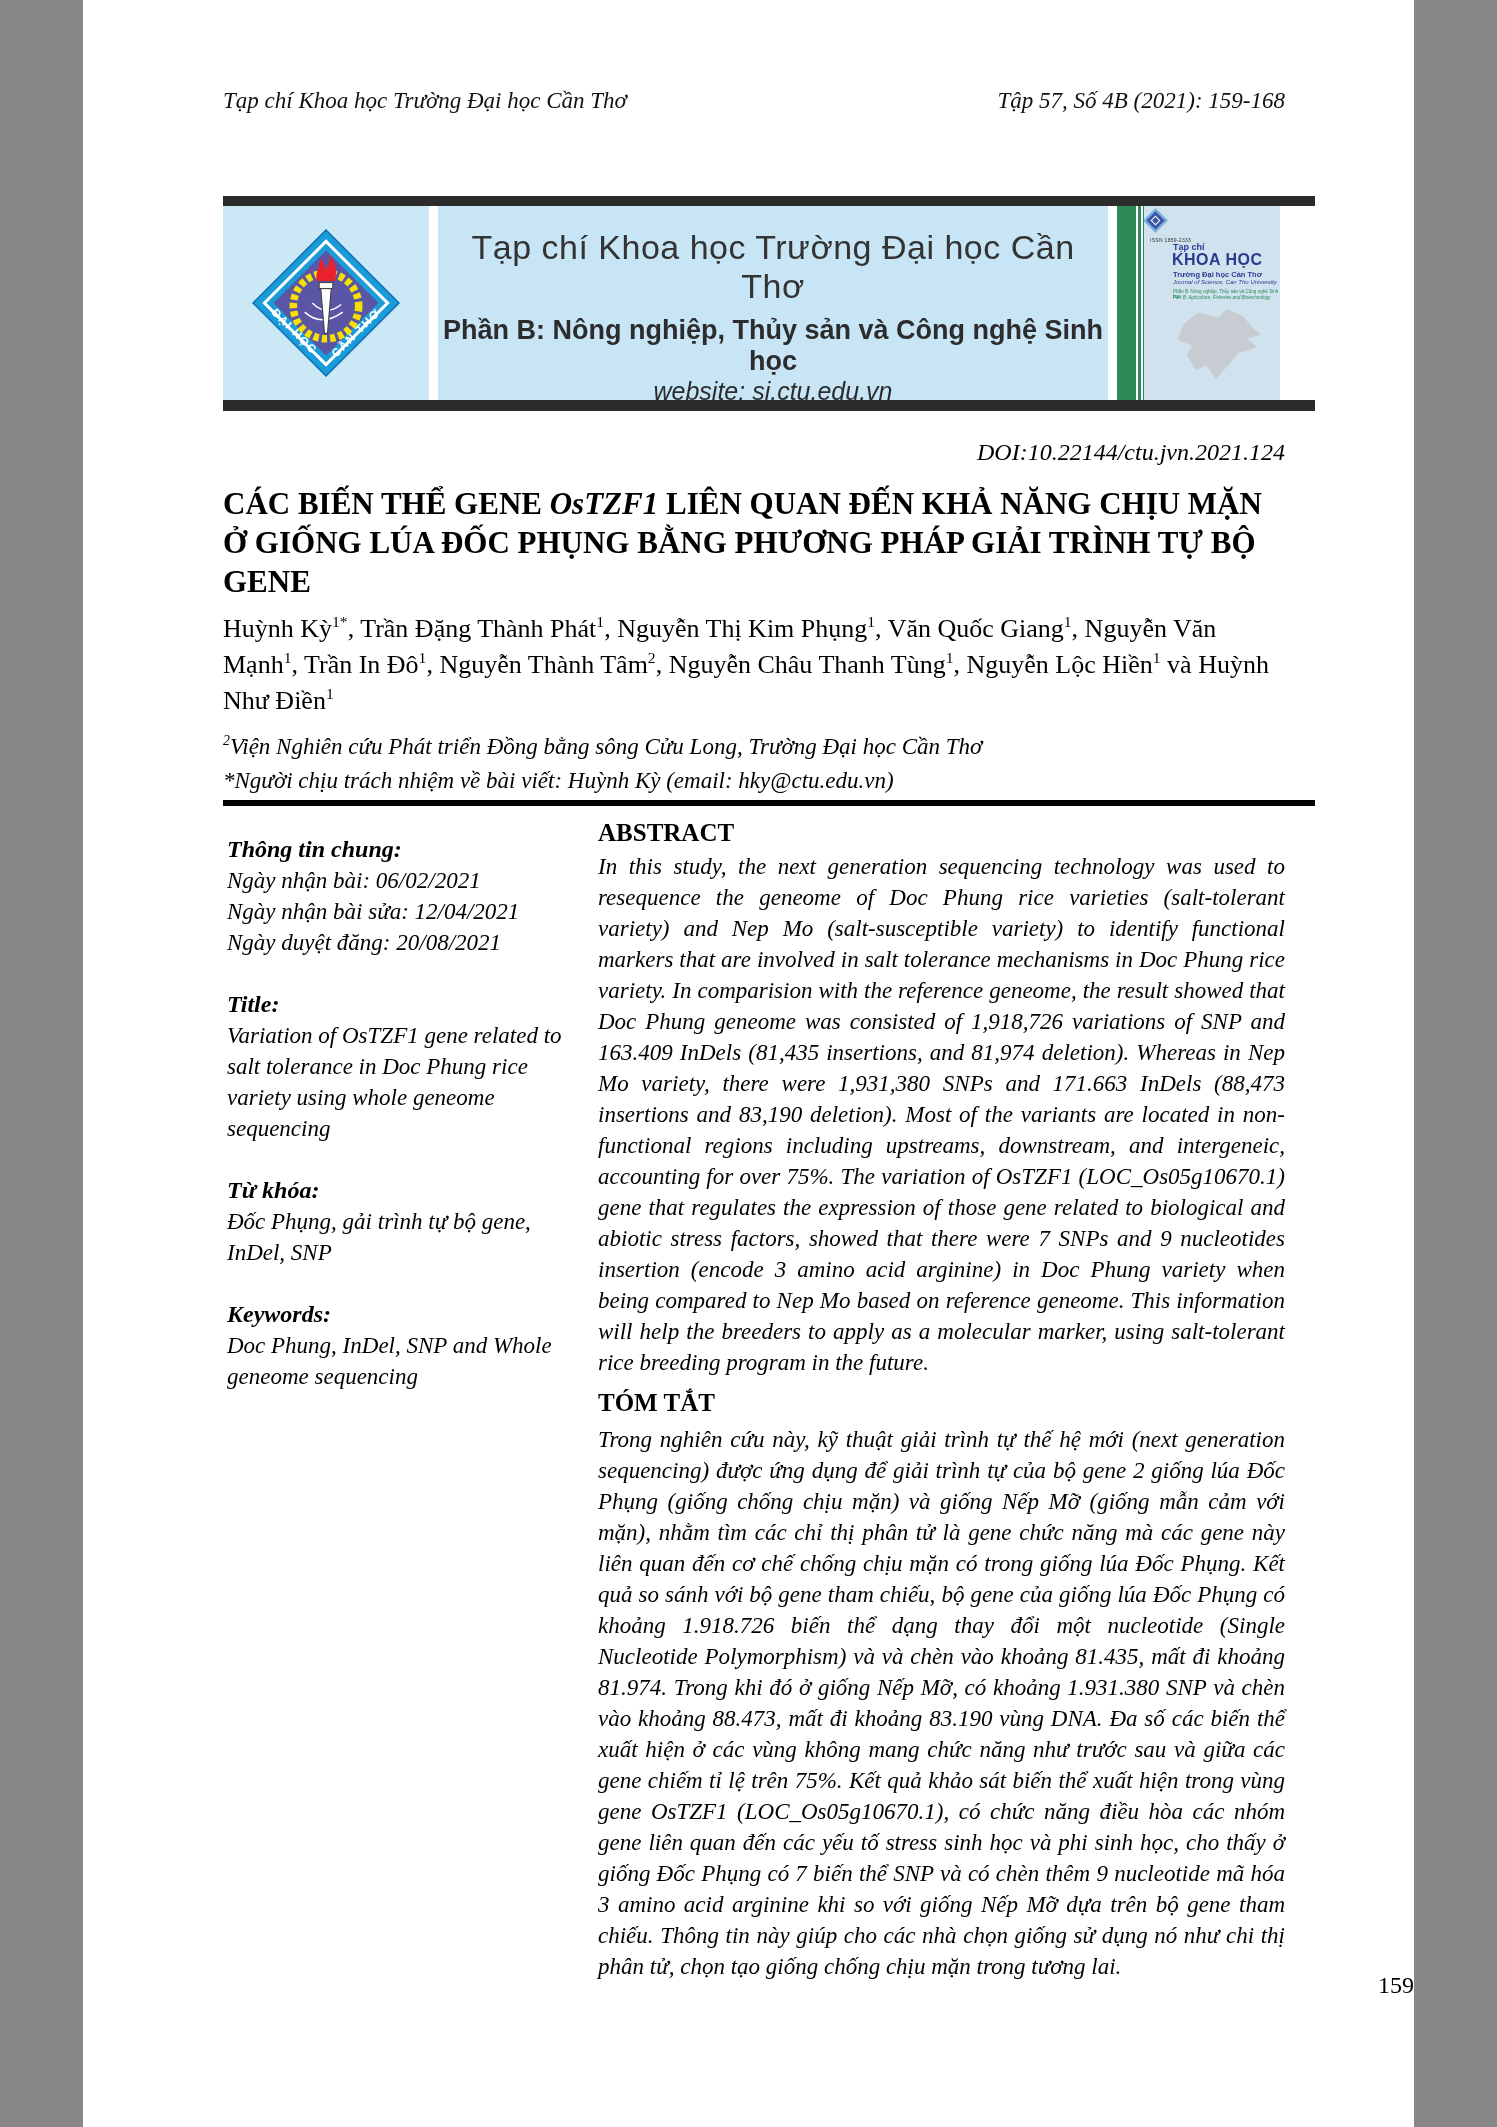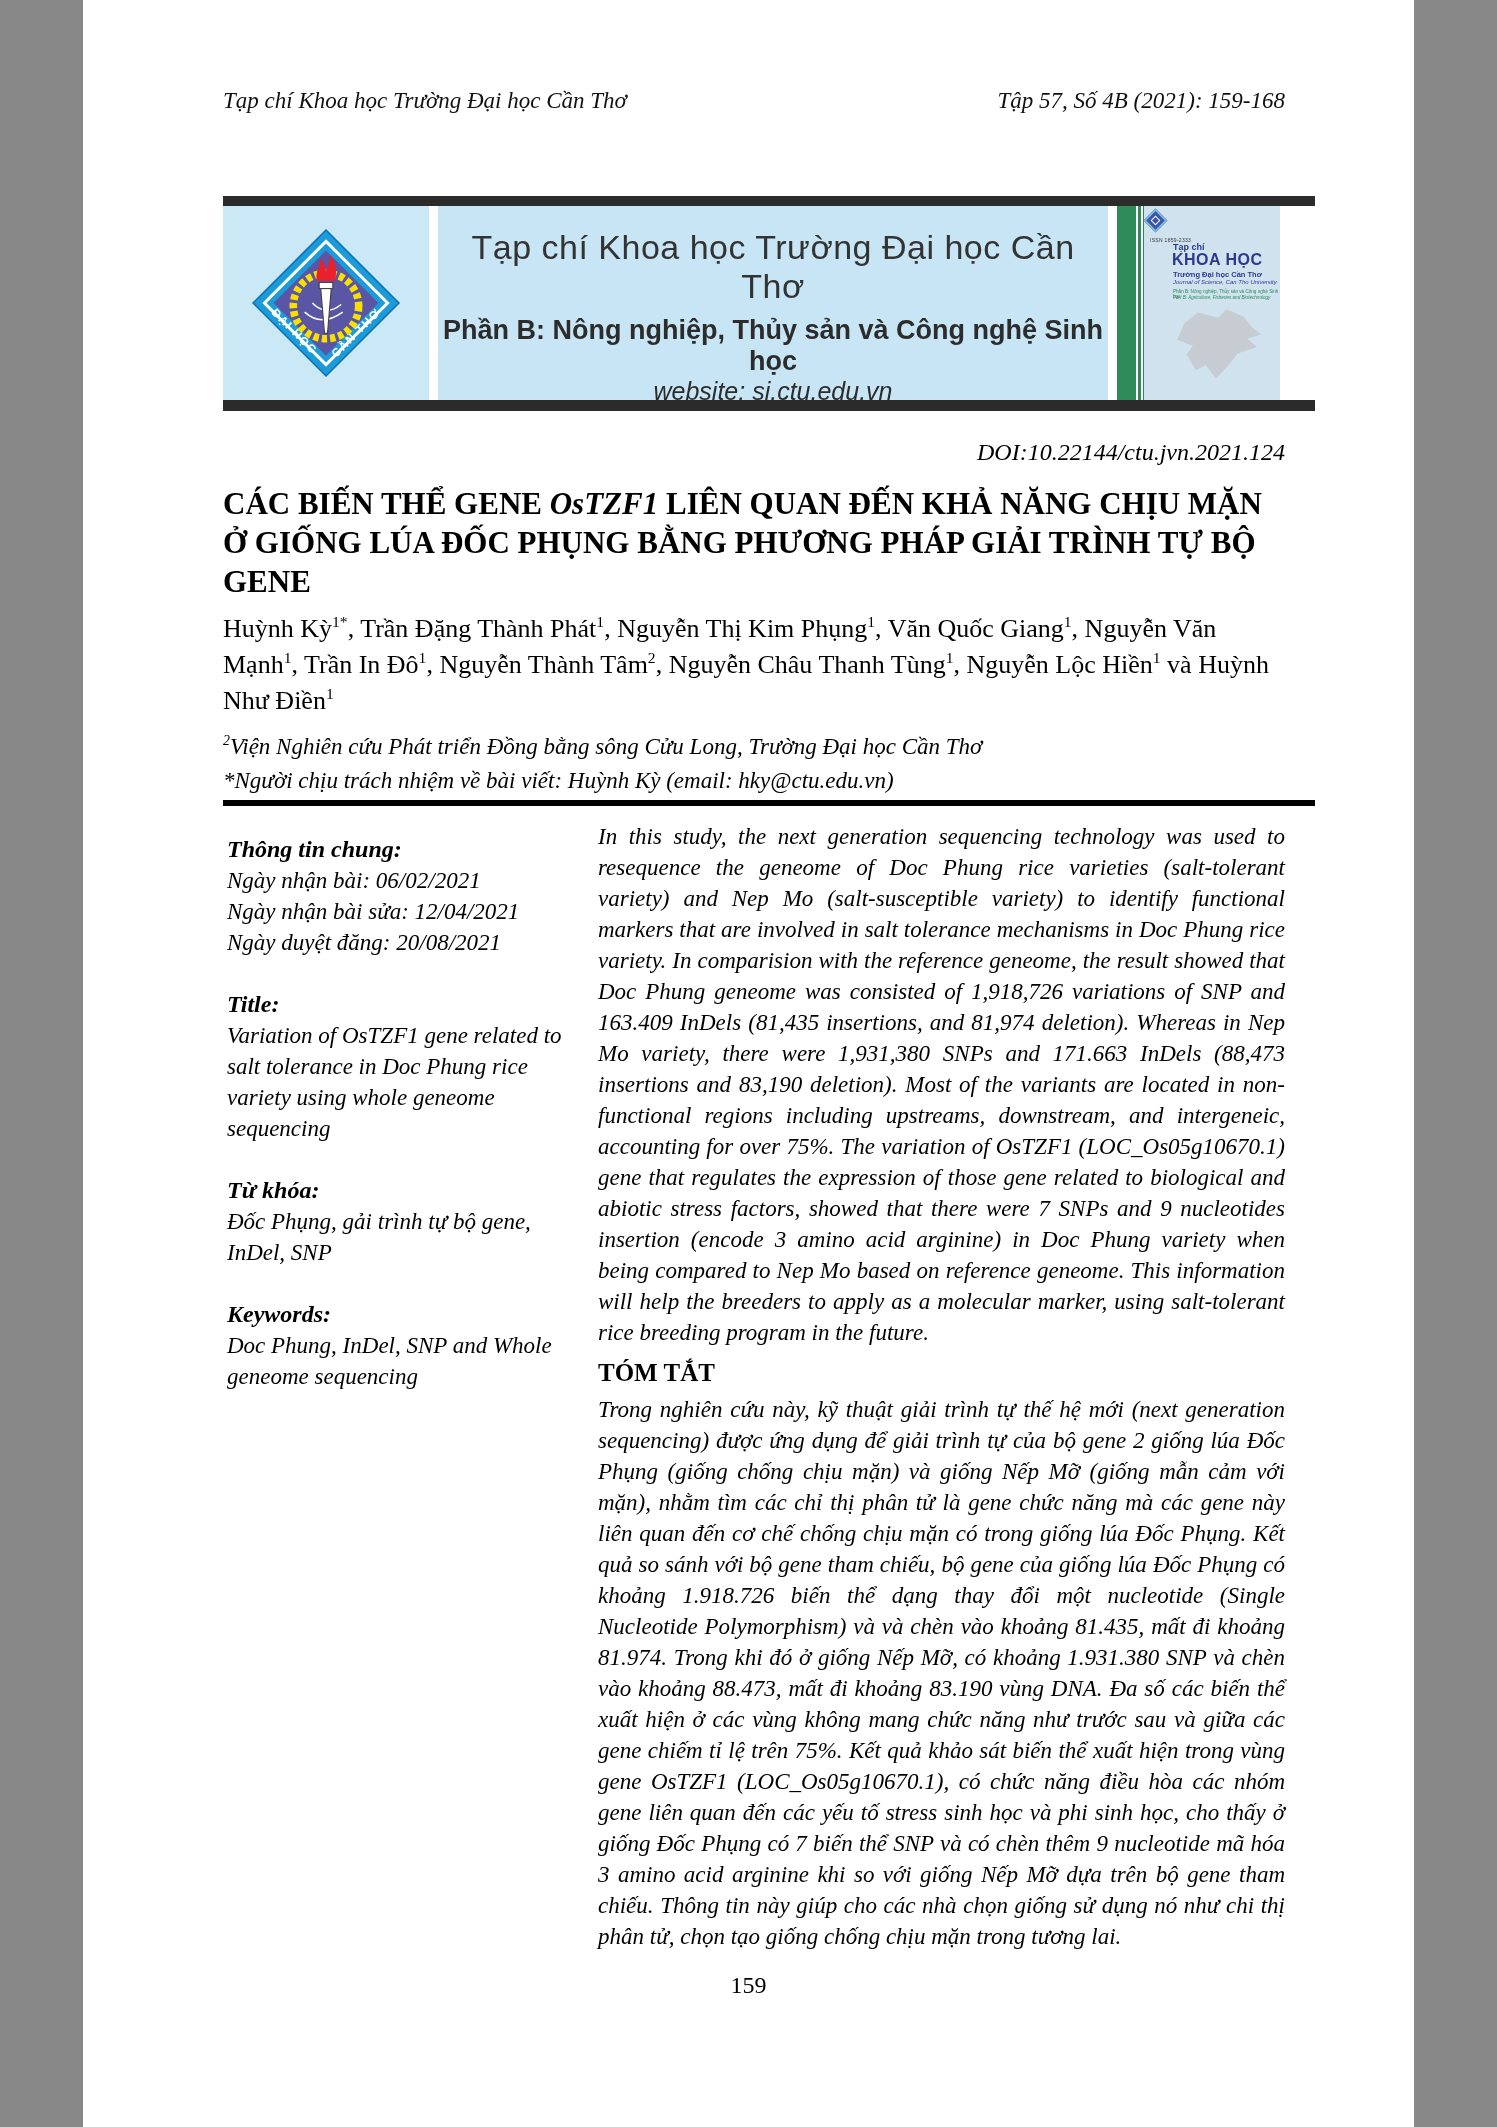--- a/index.html
+++ b/index.html
@@ -57,21 +57,21 @@
   
   .cols { display:flex; margin:12px 129px 8px 140px; }
   .col-left { width:375px; padding:16px 28px 0 4px; font-style:italic; font-size:23px; line-height:31px; }
   .lc-h { font-weight:bold; font-size:24px; }
   .lc-h.spaced { margin-top:31px; }
   .col-right { flex:1; }
   .abs-h { font-weight:bold; font-size:25px; line-height:30px; }
   .abs-body { margin-top:3px; font-style:italic; font-size:23px; line-height:31px; text-align:justify; }
   .abs-h.second { margin-top:10px; }
   .abs-body.vn { margin-top:6px; }
-  .pageno { position:absolute; top:1972px; left:0; width:100%; text-align:center; font-size:24px; }
+  .pageno { position:absolute; top:1972px; left:0; width:100%; text-align:right; font-size:24px; }
 </style>
 </head>
 <body>
 
 <div class="page">
 
   <div class="run-head">
     <span>Tạp chí Khoa học Trường Đại học Cần Thơ</span>
     <span>Tập 57, Số 4B (2021): 159-168</span>
   </div>
@@ -158,20 +158,21 @@
       <div>Variation of OsTZF1 gene related to salt tolerance in Doc Phung rice variety using whole geneome sequencing</div>
 
       <div class="lc-h spaced">Từ khóa:</div>
       <div>Đốc Phụng, gải trình tự bộ gene, InDel, SNP</div>
 
       <div class="lc-h spaced">Keywords:</div>
       <div>Doc Phung, InDel, SNP and Whole geneome sequencing</div>
     </div>
 
     <div class="col-right">
+      <div class="abs-h">ABSTRACT</div>
       <div class="abs-body">In this study, the next generation sequencing technology was used to resequence the geneome of Doc Phung rice varieties (salt-tolerant variety) and Nep Mo (salt-susceptible variety) to identify functional markers that are involved in salt tolerance mechanisms in Doc Phung rice variety. In comparision with the reference geneome, the result showed that Doc Phung geneome was consisted of 1,918,726 variations of SNP and 163.409 InDels (81,435 insertions, and 81,974 deletion). Whereas in Nep Mo variety, there were 1,931,380 SNPs and 171.663 InDels (88,473 insertions and 83,190 deletion). Most of the variants are located in non-functional regions including upstreams, downstream, and intergeneic, accounting for over 75%. The variation of OsTZF1 (LOC_Os05g10670.1) gene that regulates the expression of those gene related to biological and abiotic stress factors, showed that there were 7 SNPs and 9 nucleotides insertion (encode 3 amino acid arginine) in Doc Phung variety when being compared to Nep Mo based on reference geneome. This information will help the breeders to apply as a molecular marker, using salt-tolerant rice breeding program in the future.</div>
       <div class="abs-h second">TÓM TẮT</div>
       <div class="abs-body vn">Trong nghiên cứu này, kỹ thuật giải trình tự thế hệ mới (next generation sequencing) được ứng dụng để giải trình tự của bộ gene 2 giống lúa Đốc Phụng (giống chống chịu mặn) và giống Nếp Mỡ (giống mẫn cảm với mặn), nhằm tìm các chỉ thị phân tử là gene chức năng mà các gene này liên quan đến cơ chế chống chịu mặn có trong giống lúa Đốc Phụng. Kết quả so sánh với bộ gene tham chiếu, bộ gene của giống lúa Đốc Phụng có khoảng 1.918.726 biến thể dạng thay đổi một nucleotide (Single Nucleotide Polymorphism) và và chèn vào khoảng 81.435, mất đi khoảng 81.974. Trong khi đó ở giống Nếp Mỡ, có khoảng 1.931.380 SNP và chèn vào khoảng 88.473, mất đi khoảng 83.190 vùng DNA. Đa số các biến thể xuất hiện ở các vùng không mang chức năng như trước sau và giữa các gene chiếm tỉ lệ trên 75%. Kết quả khảo sát biến thể xuất hiện trong vùng gene OsTZF1 (LOC_Os05g10670.1), có chức năng điều hòa các nhóm gene liên quan đến các yếu tố stress sinh học và phi sinh học, cho thấy ở giống Đốc Phụng có 7 biến thể SNP và có chèn thêm 9 nucleotide mã hóa 3 amino acid arginine khi so với giống Nếp Mỡ dựa trên bộ gene tham chiếu. Thông tin này giúp cho các nhà chọn giống sử dụng nó như chi thị phân tử, chọn tạo giống chống chịu mặn trong tương lai.</div>
     </div>
   </div>
 
   <div class="pageno">159</div>
 
 </div>
 

